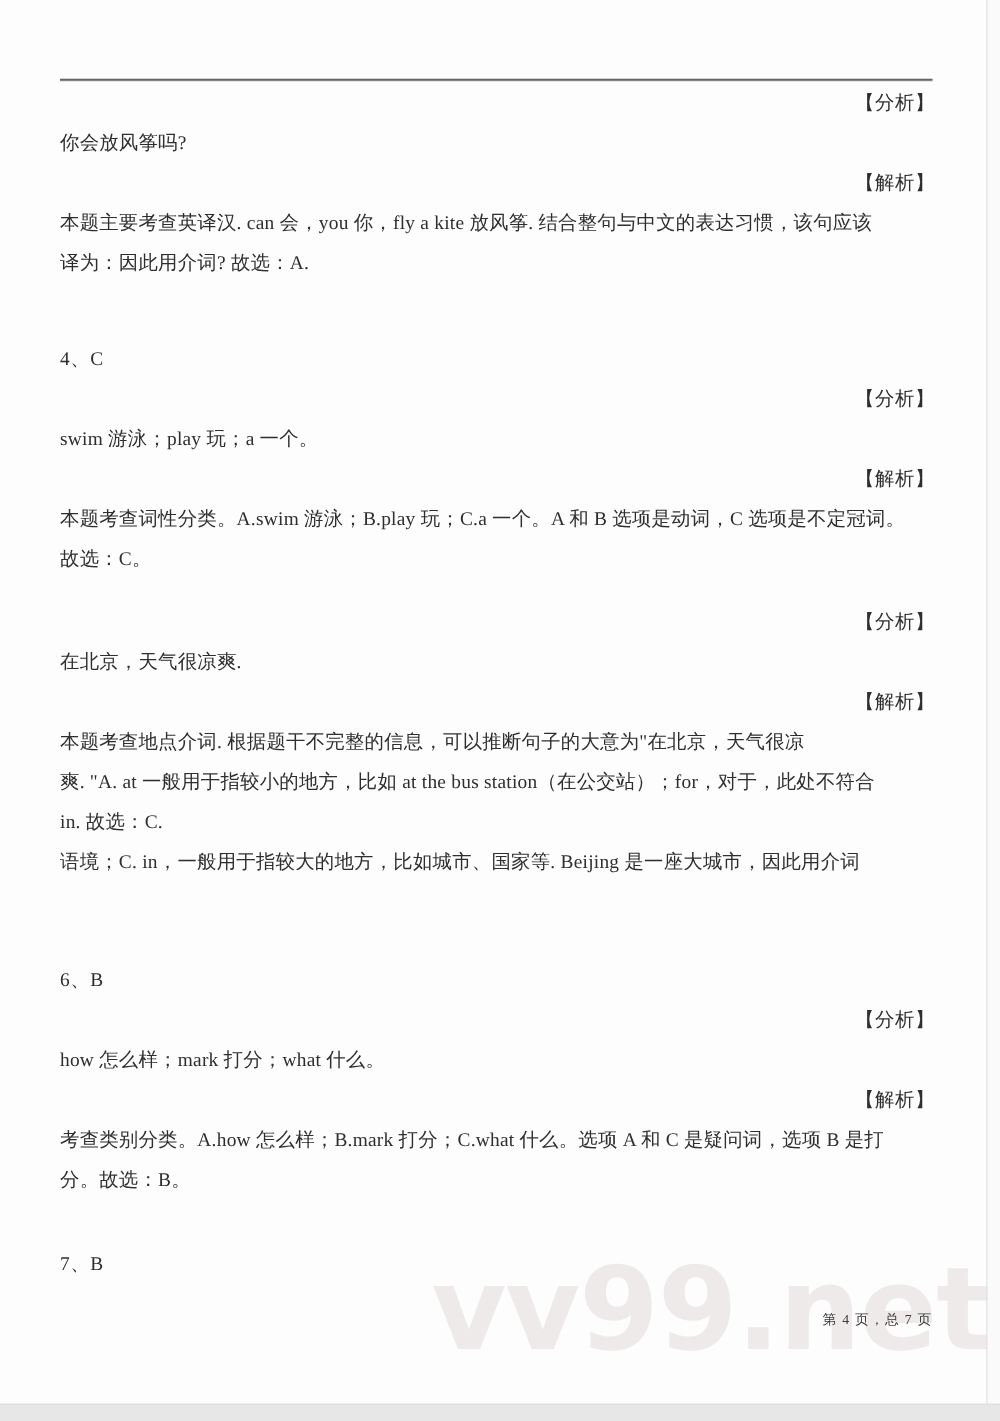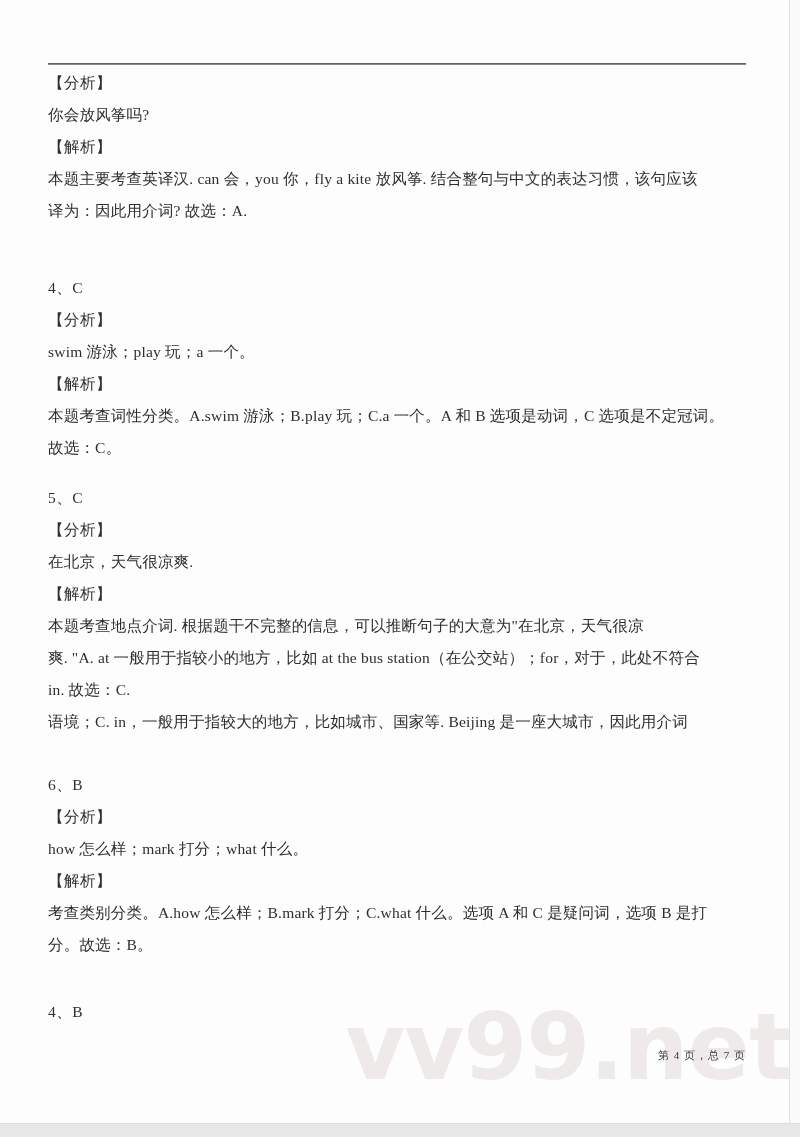--- a/index.html
+++ b/index.html
@@ -29,21 +29,21 @@
     z-index: 1;
   }
   .line {
     height: 32px;
     line-height: 32px;
     font-size: 15.5px;
     color: #2e2e2e;
     white-space: nowrap;
     letter-spacing: 0.2px;
   }
-  .label { letter-spacing: 0.5px; }
+  .label { letter-spacing: 0.5px; text-align: right; }
   .heading { letter-spacing: 0.5px; }
   .watermark {
     position: absolute;
     right: 8px; top: 978px;
     font-family: "DejaVu Sans", sans-serif;
     font-weight: bold;
     font-size: 92px;
     line-height: 1;
     color: #eeeaea;
     letter-spacing: -1px;
@@ -104,41 +104,40 @@
   <section class="sec" style="top:272px">
     <div class="line heading">4、C</div>
     <div class="line label">【分析】</div>
     <div class="line">swim 游泳；play 玩；a 一个。</div>
     <div class="line label">【解析】</div>
     <div class="line">本题考查词性分类。A.swim 游泳；B.play 玩；C.a 一个。A 和 B 选项是动词，C 选项是不定冠词。</div>
     <div class="line">故选：C。</div>
   </section>
 
   <section class="sec" style="top:482px">
-    <div class="line heading">5、C</div>
     <div class="line label">【分析】</div>
     <div class="line">在北京，天气很凉爽.</div>
     <div class="line label">【解析】</div>
     <div class="line">本题考查地点介词. 根据题干不完整的信息，可以推断句子的大意为"在北京，天气很凉</div>
     <div class="line">爽. "A. at 一般用于指较小的地方，比如 at the bus station（在公交站）；for，对于，此处不符合</div>
     <div class="line">in. 故选：C.</div>
     <div class="line">语境；C. in，一般用于指较大的地方，比如城市、国家等. Beijing 是一座大城市，因此用介词</div>
   </section>
 
   <section class="sec" style="top:769px">
     <div class="line heading">6、B</div>
     <div class="line label">【分析】</div>
     <div class="line">how 怎么样；mark 打分；what 什么。</div>
     <div class="line label">【解析】</div>
     <div class="line">考查类别分类。A.how 怎么样；B.mark 打分；C.what 什么。选项 A 和 C 是疑问词，选项 B 是打</div>
     <div class="line">分。故选：B。</div>
   </section>
 
   <section class="sec" style="top:996px">
-    <div class="line heading">4、B</div>
+    <div class="line heading">7、B</div>
   </section>
 
   <div class="footer">第 4 页，总 7 页</div>
 
   <div class="right-margin-strip"></div>
   <div class="right-edge"></div>
   <div class="bottom-bar"></div>
 
 </div>
 

